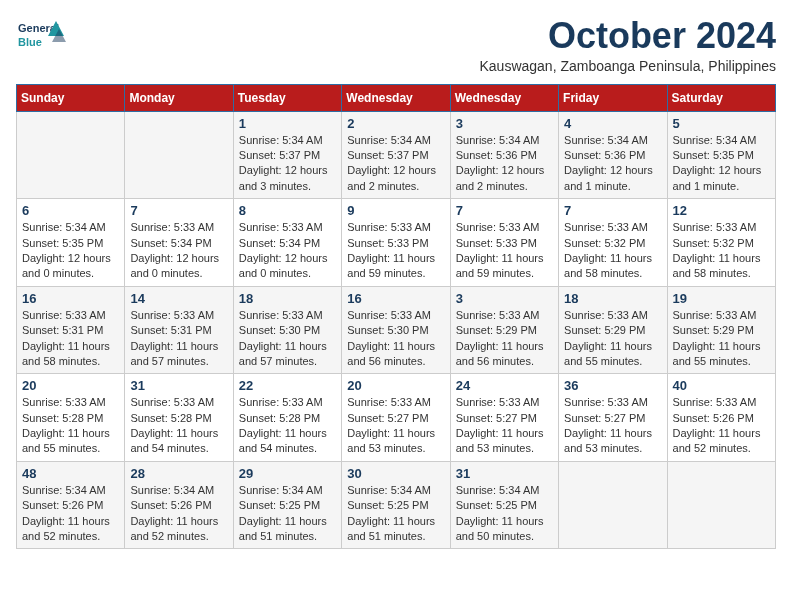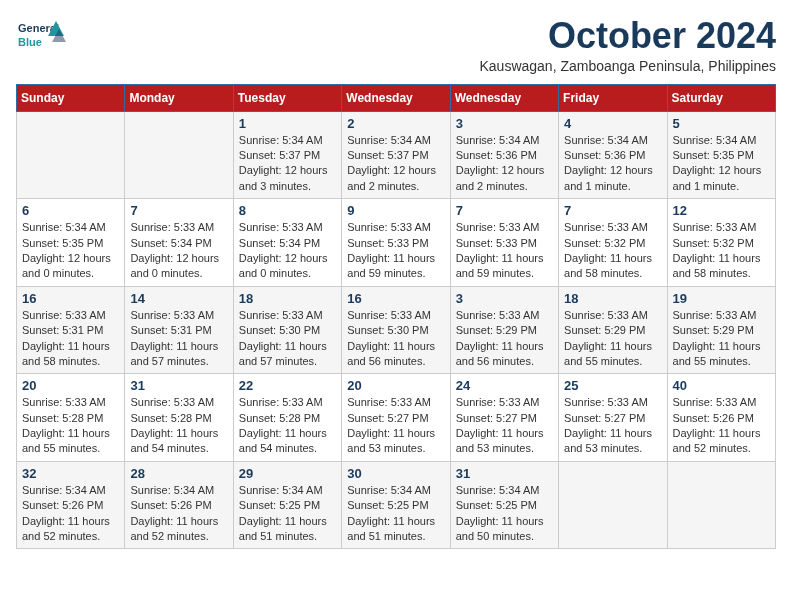--- a/index.html
+++ b/index.html
@@ -257,35 +257,35 @@
           Sunrise: 5:33 AM<br>Sunset: 5:27 PM<br>Daylight: 11 hours and 53 minutes.
         </div>
         </td>
         <td>
           <span class="day-number">24</span>
         <div class="day-info">
           Sunrise: 5:33 AM<br>Sunset: 5:27 PM<br>Daylight: 11 hours and 53 minutes.
         </div>
         </td>
         <td>
-          <span class="day-number">25</span>
+          <span class="day-number">36</span>
         <div class="day-info">
           Sunrise: 5:33 AM<br>Sunset: 5:27 PM<br>Daylight: 11 hours and 53 minutes.
         </div>
         </td>
         <td>
           <span class="day-number">40</span>
         <div class="day-info">
           Sunrise: 5:33 AM<br>Sunset: 5:26 PM<br>Daylight: 11 hours and 52 minutes.
         </div>
         </td>
       </tr>
       <tr>
         <td>
-          <span class="day-number">32</span>
+          <span class="day-number">48</span>
         <div class="day-info">
           Sunrise: 5:34 AM<br>Sunset: 5:26 PM<br>Daylight: 11 hours and 52 minutes.
         </div>
         </td>
         <td>
           <span class="day-number">28</span>
         <div class="day-info">
           Sunrise: 5:34 AM<br>Sunset: 5:26 PM<br>Daylight: 11 hours and 52 minutes.
         </div>
         </td>

